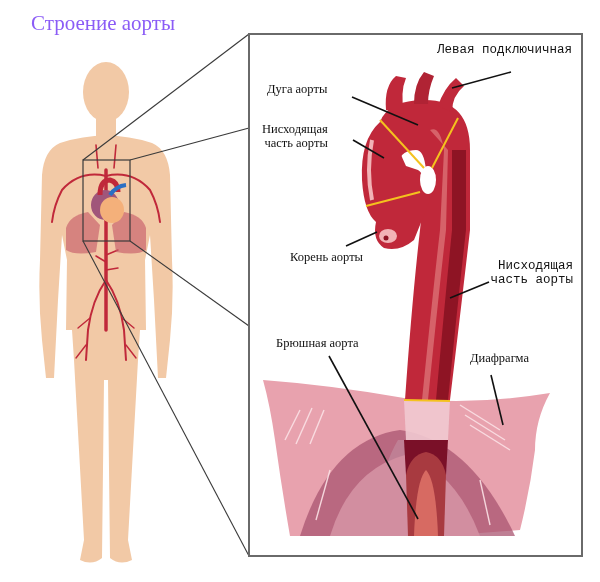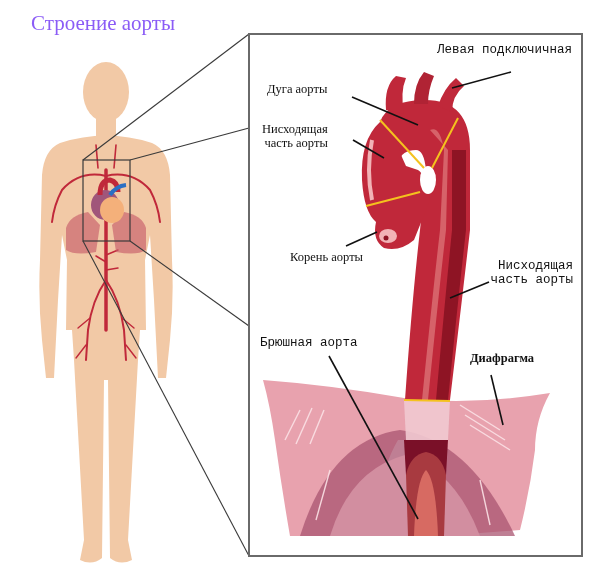--- a/index.html
+++ b/index.html
@@ -126,18 +126,18 @@
   <span>Нисходящая</span>
   <span>часть аорты</span>
 </div>
 <div class="lbl l" style="left:262px; top:250px;margin-left:28px;">
   <span>Корень аорты</span>
 </div>
 <div class="lbl r" style="left:470px; top:259px; width:103px;">
   <span>Нисходящая</span>
   <span>часть аорты</span>
 </div>
-<div class="lbl l" style="left:260px; top:336px;font-family:Liberation Mono, monospace;">
+<div class="lbl l" style="left:276px; top:336px;">
   <span>Брюшная аорта</span>
 </div>
-<div class="lbl l" style="left:470px; top:351px;font-weight:bold;">
+<div class="lbl l" style="left:470px; top:351px;">
   <span>Диафрагма</span>
 </div>
 
 </body></html>

